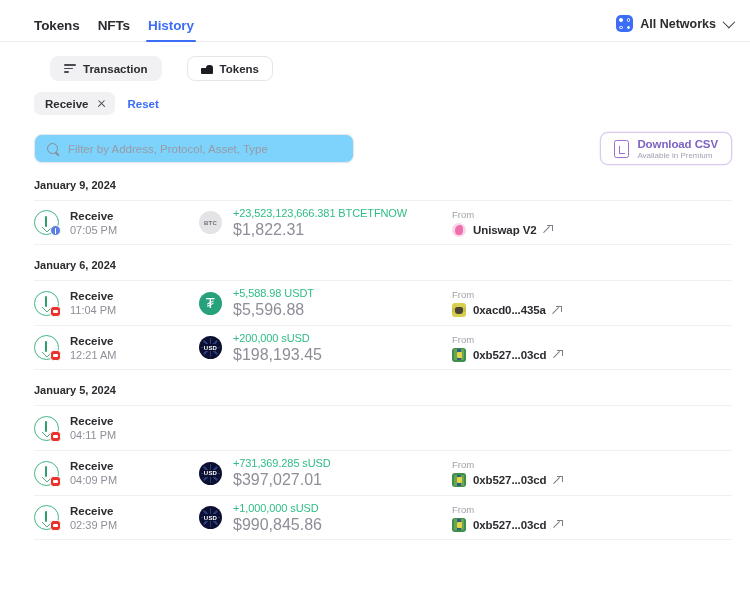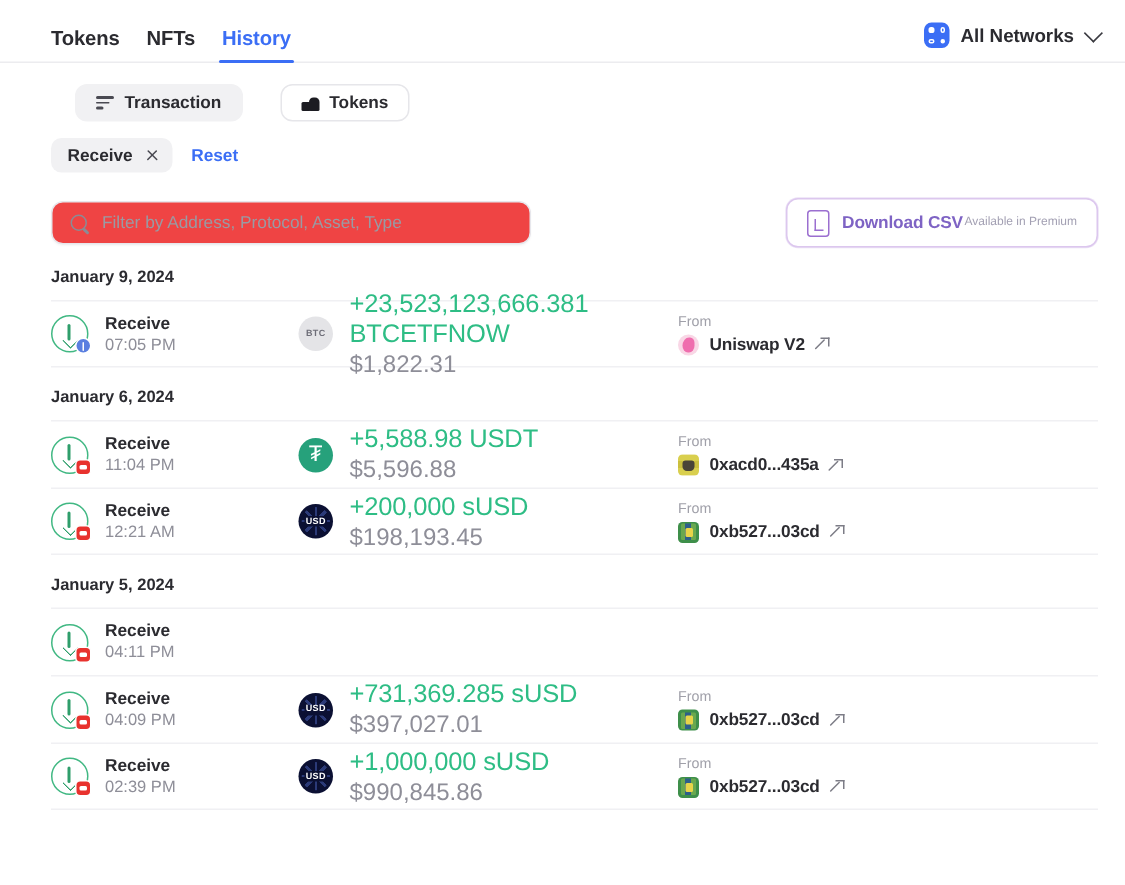--- a/index.html
+++ b/index.html
@@ -87,21 +87,21 @@
   .x-ic:before { transform:rotate(45deg);} .x-ic:after { transform:rotate(-45deg);}
   .reset { font-size:11.5px; font-weight:700; color:#3b6ef5; cursor:pointer;}
 
   
   .searchrow {
     padding: 17px 18px 0 34px; display:flex; align-items:center;
     justify-content:space-between;
   }
   .search {
     width:320px; height:29px; border:1px solid #e7e7ec; border-radius:8px;
-    background:#ef4444; display:flex; align-items:center; gap:9px; padding:0 12px;
+    background:#7dd3fc; display:flex; align-items:center; gap:9px; padding:0 12px;
     box-shadow: 0 1px 1.5px rgba(16,16,22,0.04);
     justify-content: space-between;
   }
   .mag { width:12px; height:12px; position:relative; flex:none;}
   .mag:before{ content:""; position:absolute; left:0; top:0; width:9px; height:9px;
     border:1.5px solid #8b8b95; border-radius:50%;}
   .mag:after{ content:""; position:absolute; right:0; bottom:0; width:4.5px; height:1.5px;
     background:#8b8b95; transform:rotate(45deg); border-radius:2px;}
   .search input {
     border:none; outline:none; font-size:11.5px; color:#2b2b30;
@@ -119,21 +119,21 @@
   .csv-ic { width:15px; height:18px; position:relative; flex:none; }
   .csv-ic:before {
     content:""; position:absolute; inset:0;
     border:1.4px solid #9b6fd0; border-radius:2.5px;
   }
   .csv-ic:after{
     content:""; position:absolute; left:4.5px; top:6px; width:5.5px; height:7px;
     border-left:1.3px solid #9b6fd0; border-bottom:1.3px solid #9b6fd0;
     transform: none;
   }
-  .csv-txts { display:flex; flex-direction:row; gap:1px;}
+  .csv-txts { display:flex; flex-direction:column; gap:1px;}
   .csv-t1 { font-size:11.5px; font-weight:700; color:#7e63c4; letter-spacing:-0.1px;}
   .csv-t2 { font-size:8px; color:#a3a0b3; }
 
   
   .list { padding: 0 18px 0 34px; margin-top:14px; }
   .daygroup + .daygroup { margin-top: 14px; }
   .dayhdr {
     font-size:11px; font-weight:700; color:#2b2b30; padding: 0 0 9px 0;
   }
   .row {
@@ -189,21 +189,21 @@
       linear-gradient(0deg, transparent 47%, #2b3a78 47%, #2b3a78 53%, transparent 53%),
       linear-gradient(90deg, transparent 47%, #2b3a78 47%, #2b3a78 53%, transparent 53%);
   }
   .tok.multi { background:#2f6bec; }
   .tok.multi:before, .tok.multi:after{
     content:""; position:absolute; top:8.5px; width:6px; height:6px;
     border-radius:50%; background:#fff;
   }
   .tok.multi:before{ left:4px; } .tok.multi:after{ right:4px; }
   .amt-meta { display:flex; flex-direction:column; gap:2px; }
-  .amt-main { font-size:17px; color:#2ebd85; font-weight:400; letter-spacing:-0.1px;}
+  .amt-main { font-size:11px; color:#2ebd85; font-weight:400; letter-spacing:-0.1px;}
   .amt-sub { font-size:16px; color:#8e8e98; }
 
   .c-from { flex:1; display:flex; flex-direction:column; gap:3px; padding-left:8px;}
   .from-lbl { font-size:9.5px; color:#a0a0a9; }
   .from-val { display:flex; align-items:center; gap:7px; cursor:pointer; }
   .av { width:14px; height:14px; border-radius:3px; flex:none; }
   .av.uni { border-radius:50%; background:#f9d7e6; position:relative; overflow:hidden;}
   .av.uni:after{ content:""; position:absolute; left:3px; top:2px; width:8px; height:10px;
     background:#ef6eae; border-radius:60% 40% 50% 50%;}
   .av.olive{

